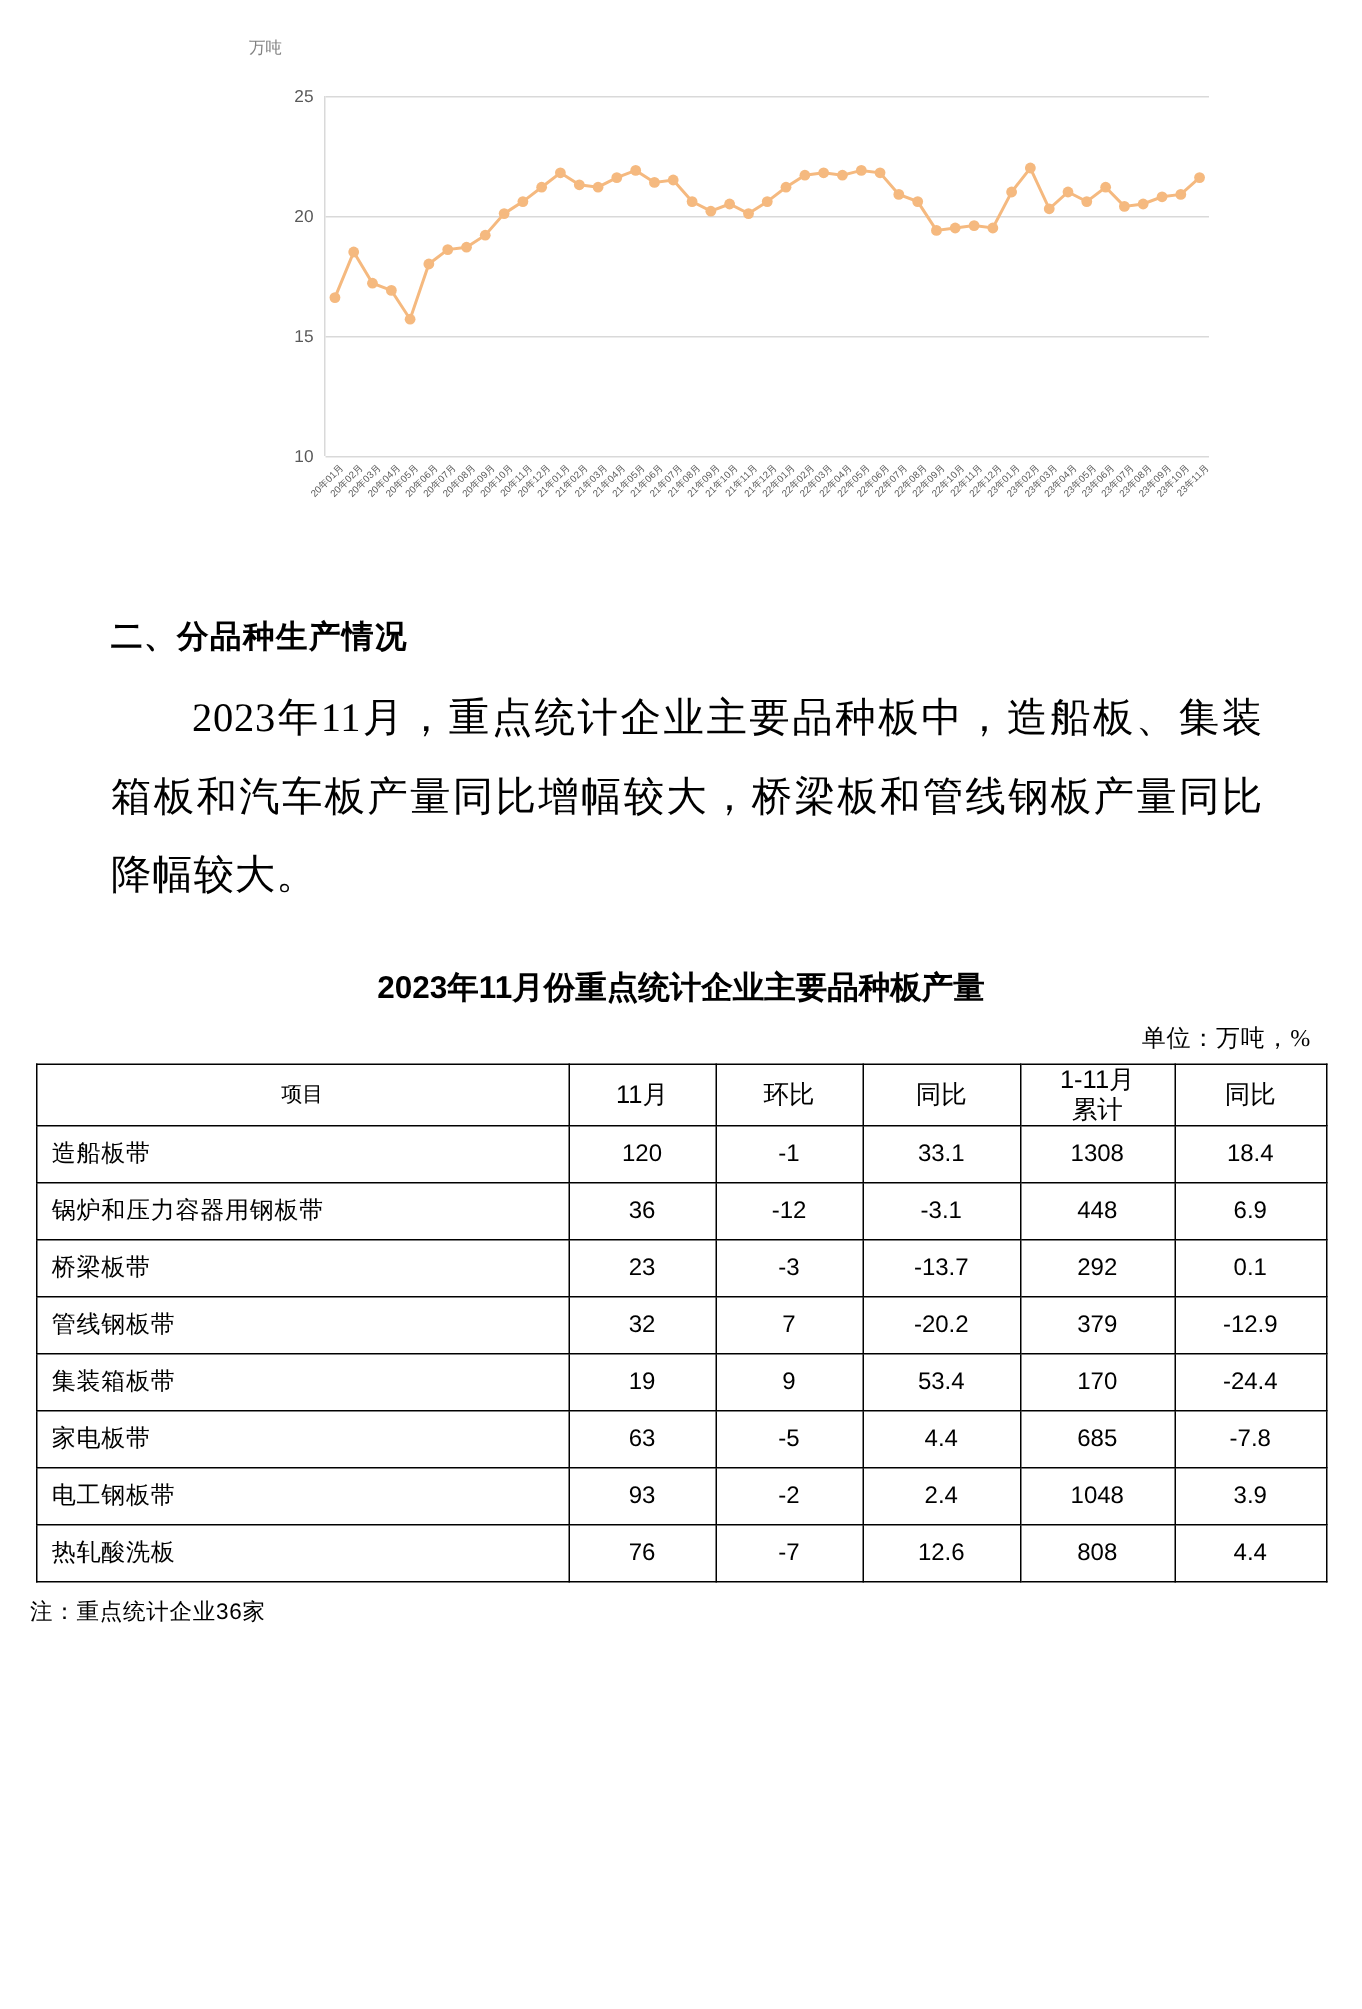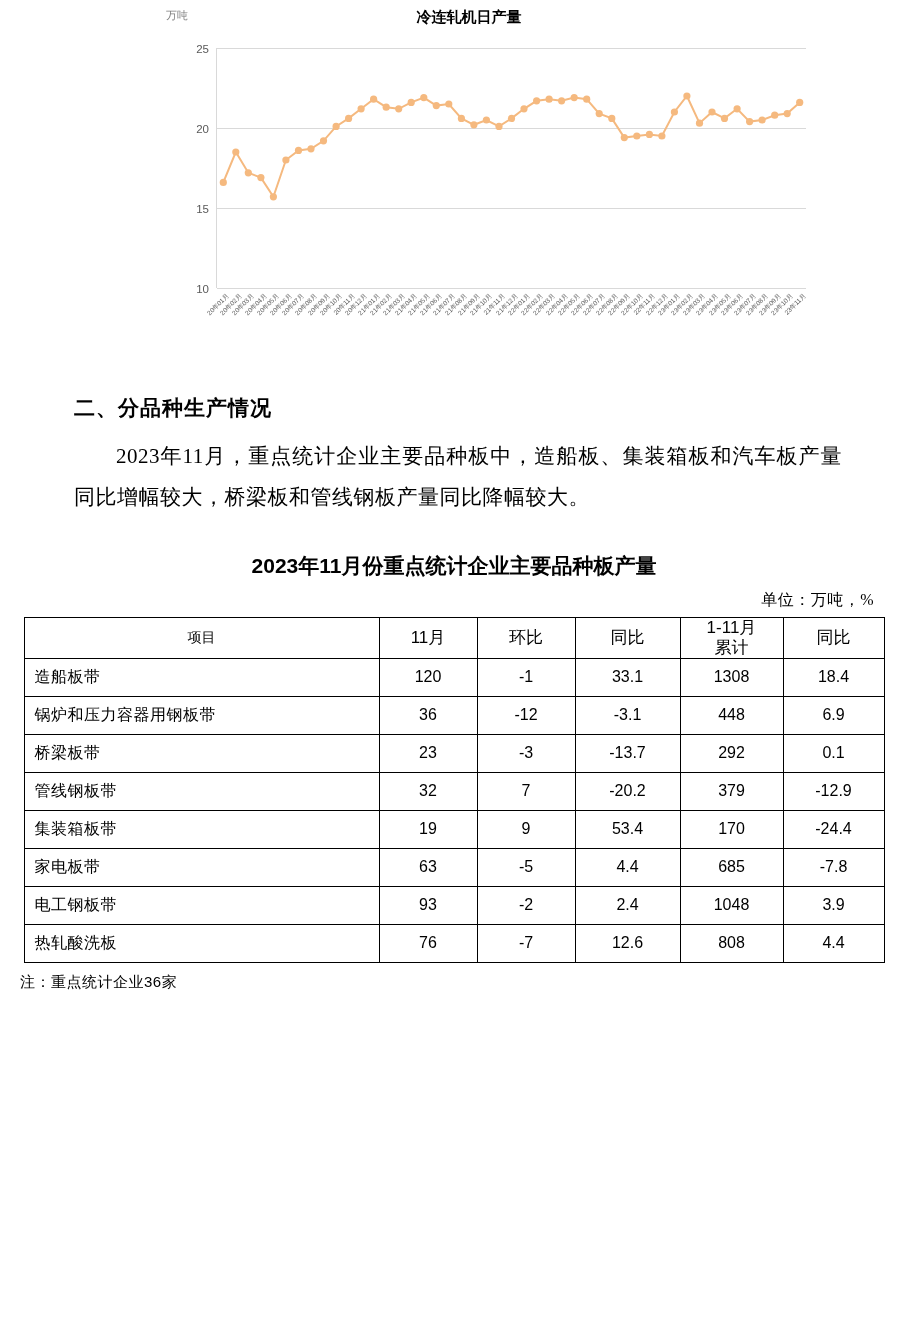--- a/index.html
+++ b/index.html
@@ -12,21 +12,21 @@
     height: 1339px;
     font-family: "Liberation Serif", serif;
     color: #000;
     position: relative;
     overflow: hidden;
   }
 
   
   .chart-block {
     position: relative;
-    margin: 0 auto;
+    margin: 16px auto;
     width: 760px;
     height: 340px;
     padding-top: 8px;
   }
   .chart-title {
     text-align: center;
     font-family: "Liberation Sans", sans-serif;
     font-size: 15px;
     font-weight: bold;
     color: #000;
@@ -94,21 +94,21 @@
 
   
   .section-heading {
     font-family: "Liberation Sans", sans-serif;
     font-weight: bold;
     font-size: 21px;
     margin: 46px 0 14px 74px;
     letter-spacing: 1px;
   }
   .para {
-    font-size: 21px;
+    font-size: 27px;
     line-height: 1.95;
     margin: 0 66px 0 74px;
     text-align: justify;
     text-justify: inter-ideograph;
     letter-spacing: 0.5px;
   }
   .para-indent { text-indent: 2em; }
 
   .table-title {
     text-align: center;
@@ -156,21 +156,20 @@
     font-size: 15px;
     font-family: "Liberation Sans", sans-serif;
     letter-spacing: 0.5px;
   }
 </style>
 </head>
 <body>
 
 <div class="chart-block">
   <div class="chart-unit">万吨</div>
-  <div class="chart-title">冷连轧机日产量</div>
   <div class="plot-wrap">
     <div class="plot-area" id="plotArea">
         <div class="gridline" style="top: 0px;">
           <span class="ytick">25</span>
         </div>
         <div class="gridline" style="top: 80px;">
           <span class="ytick">20</span>
         </div>
         <div class="gridline" style="top: 160px;">
           <span class="ytick">15</span>

